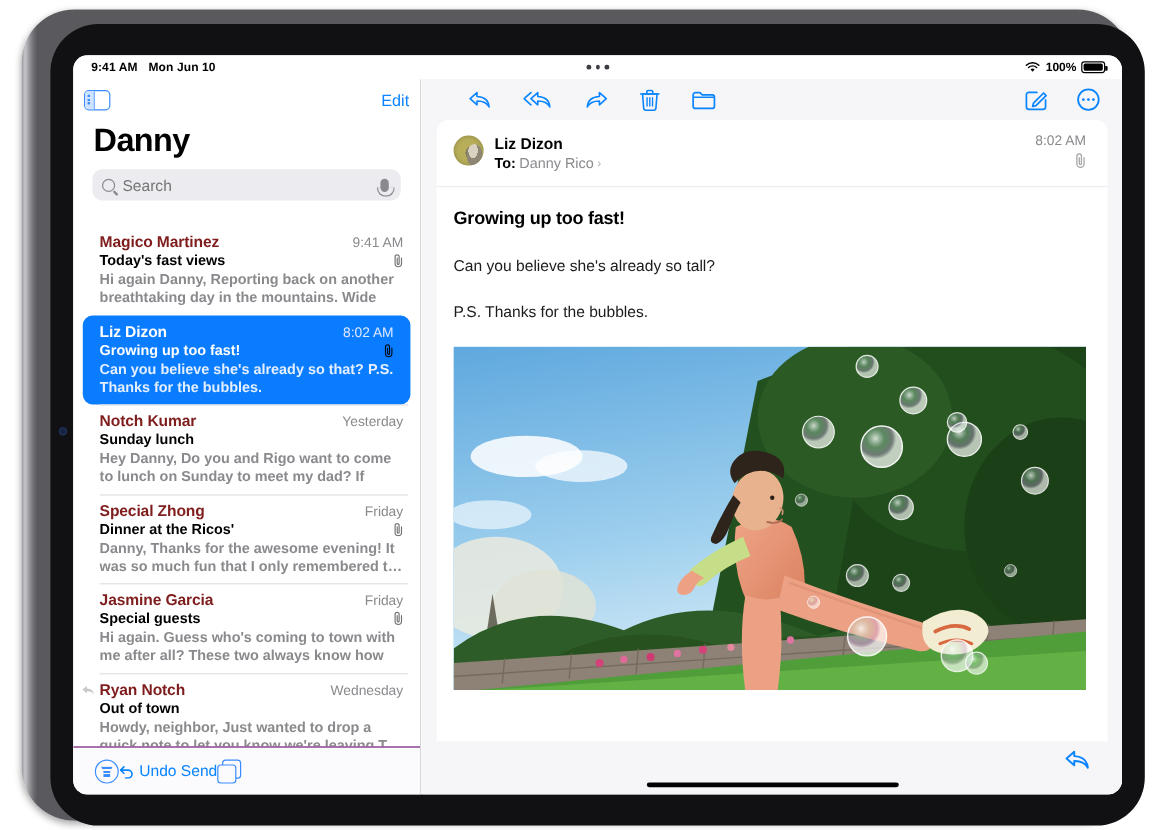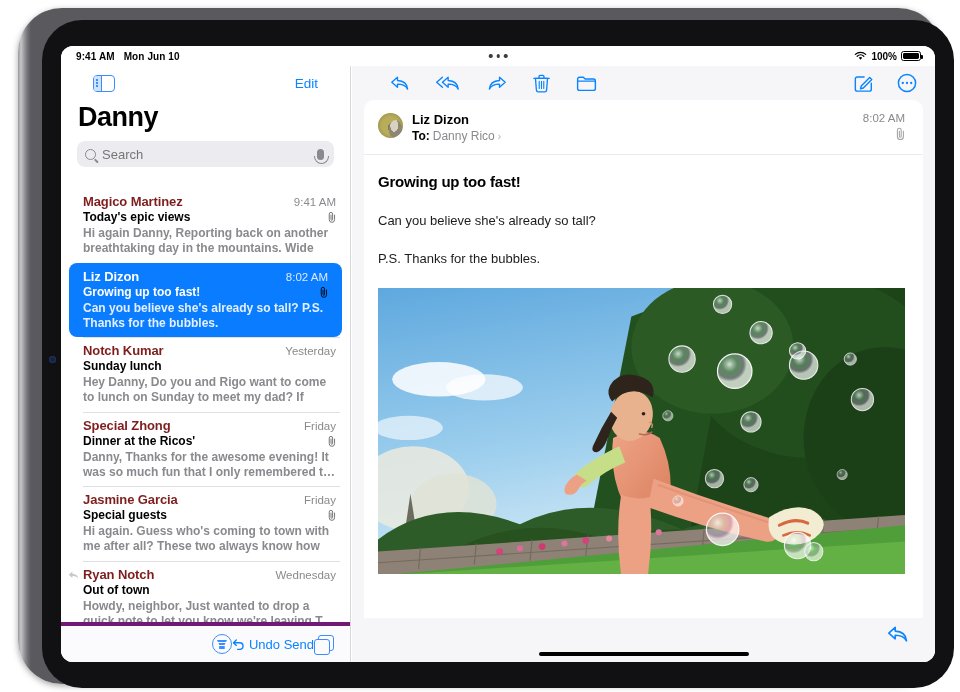--- a/index.html
+++ b/index.html
@@ -43,21 +43,21 @@
   #sidebar{
     position:absolute; left:0; top:20px; width:290px; height:596px;
     background:#ffffff; border-right:1px solid #d8d8dc; overflow:hidden;
   }
   #detail{
     position:absolute; left:291px; top:20px; width:583px; height:596px;
     background:#f6f6f8; overflow:hidden;
   }
 
   
-  #sidebar-topbar{ height:34px; display:flex; align-items:center; justify-content:space-between; padding:0 32px; }
+  #sidebar-topbar{ height:34px; display:flex; align-items:center; justify-content:space-between; padding:0 9px; }
   #sidebar-toggle-icon{ width:22px; height:17px; border:1.8px solid #3b8cff; border-radius:4px; position:relative; cursor:pointer;}
   #sidebar-toggle-icon::before{ content:""; position:absolute; left:0; top:0; bottom:0; width:7px; background:#cfe3ff; border-right:1.6px solid #3b8cff; border-radius:2px 0 0 2px;}
   #sidebar-toggle-icon::after{ content:""; position:absolute; left:2.4px; top:3px; width:2px; height:8px;
      background:linear-gradient(#3b8cff 0 1.8px,transparent 1.8px 3.2px,#3b8cff 3.2px 5px,transparent 5px 6.4px,#3b8cff 6.4px 8px);}
   #edit-button{ color:#0a84ff; font-size:13.5px; cursor:pointer; }
 
   #inbox-title{ font-size:27px; font-weight:bold; color:#000; padding:2px 0 8px 17px; letter-spacing:-.5px;}
 
   
   #search-wrap{ margin:0 16px 6px 16px; height:26px; background:#ececf0; border-radius:8px;
@@ -82,21 +82,21 @@
   .msg-preview{ font-size:12px; color:#8a8a8e; line-height:14.5px; margin-top:2px; max-height:30px; overflow:hidden;font-weight:bold;}
   .selected .msg-sender,.selected .msg-subject{ color:#fff;}
   .selected .msg-date{ color:#dbe9ff;}
   .selected .msg-preview{ color:#e3efff;}
   .clip-icon{ width:8px; height:12px; flex:none; opacity:.55;}
   .selected .clip-icon{ opacity:.9;}
   .replied-icon{ position:absolute; left:7px; top:9px; width:11px; height:10px; opacity:.45;}
 
   
   #sidebar-bottom{ position:absolute; left:0; bottom:0; width:290px; height:40px; background:#fbfbfd;
-     border-top:4px solid #701a75; display:flex; align-items:center; justify-content:flex-end; padding:0 18px;}
+     border-top:1px solid #701a75; display:flex; align-items:center; justify-content:flex-start; padding:0 18px;}
   #filter-icon{ width:20px; height:20px; border:1.6px solid #3b8cff; border-radius:50%; position:relative; cursor:pointer;}
   #filter-icon::after{ content:""; position:absolute; left:4px; top:5px; width:10px; height:9px;
      background:linear-gradient(#3b8cff 0 1.6px,transparent 1.6px 3.2px,#3b8cff 3.2px 4.8px,transparent 4.8px 6.4px,#3b8cff 6.4px 8px);
      clip-path:polygon(0 0,100% 0,78% 50%,78% 100%,22% 100%,22% 50%);}
   #undo-send{ color:#0a84ff; font-size:13px; display:flex; align-items:center; gap:4px; cursor:pointer;}
   #compose-stack{ width:19px; height:19px; position:relative; cursor:pointer;}
   #compose-stack::before{ content:""; position:absolute; left:4px; top:0; width:14px; height:14px; border:1.6px solid #3b8cff; border-radius:3px;}
   #compose-stack::after{ content:""; position:absolute; left:0; top:4px; width:14px; height:14px; border:1.6px solid #3b8cff; border-radius:3px; background:#fbfbfd;}
 
   
@@ -178,39 +178,39 @@
         <span class="mic-icon"></span>
       </div>
 
       <div id="message-list">
           <div class="msg-row">
             <div class="msg-line1">
               <span class="msg-sender">Magico Martinez</span>
               <span class="msg-date">9:41 AM</span>
             </div>
             <div class="msg-line2">
-              <span class="msg-subject">Today's epic views</span>
+              <span class="msg-subject">Today's fast views</span>
               <svg class="clip-icon" viewBox="0 0 9 13">
                 <path d="M7.4 4.3v5.2a3 3 0 0 1-6 0V3.2a1.9 1.9 0 0 1 3.8 0v6.1a.9.9 0 0 1-1.8 0V4.3" fill="none" stroke="currentColor" stroke-width="1.1" stroke-linecap="round"></path>
               </svg>
             </div>
             <div class="msg-preview">Hi again Danny, Reporting back on another breathtaking day in the mountains. Wide o…</div>
           </div>
           <div class="msg-row selected">
             <div class="msg-line1">
               <span class="msg-sender">Liz Dizon</span>
               <span class="msg-date">8:02 AM</span>
             </div>
             <div class="msg-line2">
               <span class="msg-subject">Growing up too fast!</span>
               <svg class="clip-icon" viewBox="0 0 9 13">
                 <path d="M7.4 4.3v5.2a3 3 0 0 1-6 0V3.2a1.9 1.9 0 0 1 3.8 0v6.1a.9.9 0 0 1-1.8 0V4.3" fill="none" stroke="currentColor" stroke-width="1.1" stroke-linecap="round"></path>
               </svg>
             </div>
-            <div class="msg-preview">Can you believe she's already so tall? P.S. Thanks for the bubbles.</div>
+            <div class="msg-preview">Can you believe she's already so that? P.S. Thanks for the bubbles.</div>
           </div>
           <div class="msg-row">
             <div class="sep"></div>
             <div class="msg-line1">
               <span class="msg-sender">Notch Kumar</span>
               <span class="msg-date">Yesterday</span>
             </div>
             <div class="msg-line2">
               <span class="msg-subject">Sunday lunch</span>
               <span></span>

